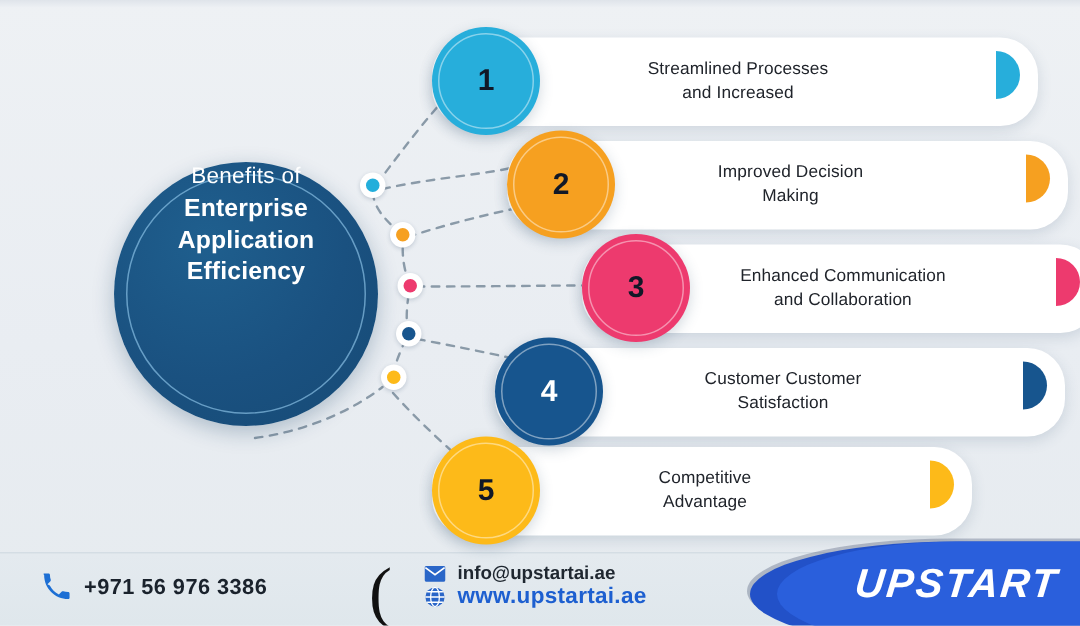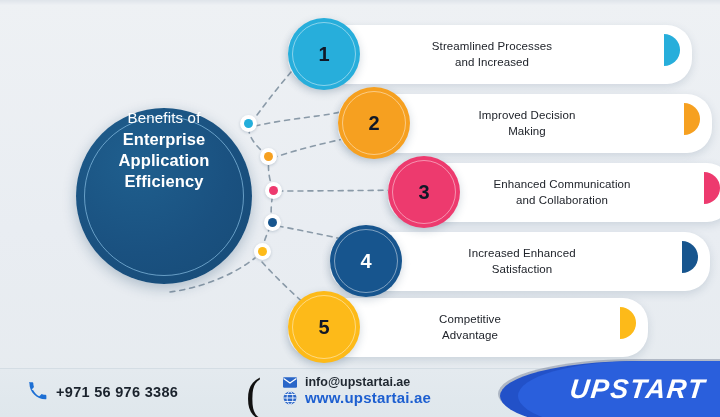--- a/index.html
+++ b/index.html
@@ -232,21 +232,21 @@
     </div>
     <div class="bub" style="left:0;top:-3px;background:#ED3A6E;">
       <div class="ring"></div>
       <span>3</span>
     </div>
   </div>
 
   <div class="row" style="left:330px;top:228px;">
     <div class="card" style="width:268px;">
       <div class="label">
-        <span>Increased Enhanced</span><br>
+        <span>Customer Customer</span><br>
         <span>Satisfaction</span>
       </div>
       <div class="cap" style="background:#17558E"></div>
     </div>
     <div class="bub" style="left:0;top:-3px;background:#17558E;">
       <div class="ring"></div>
       <span style="color:#ffffff">4</span>
     </div>
   </div>
 

